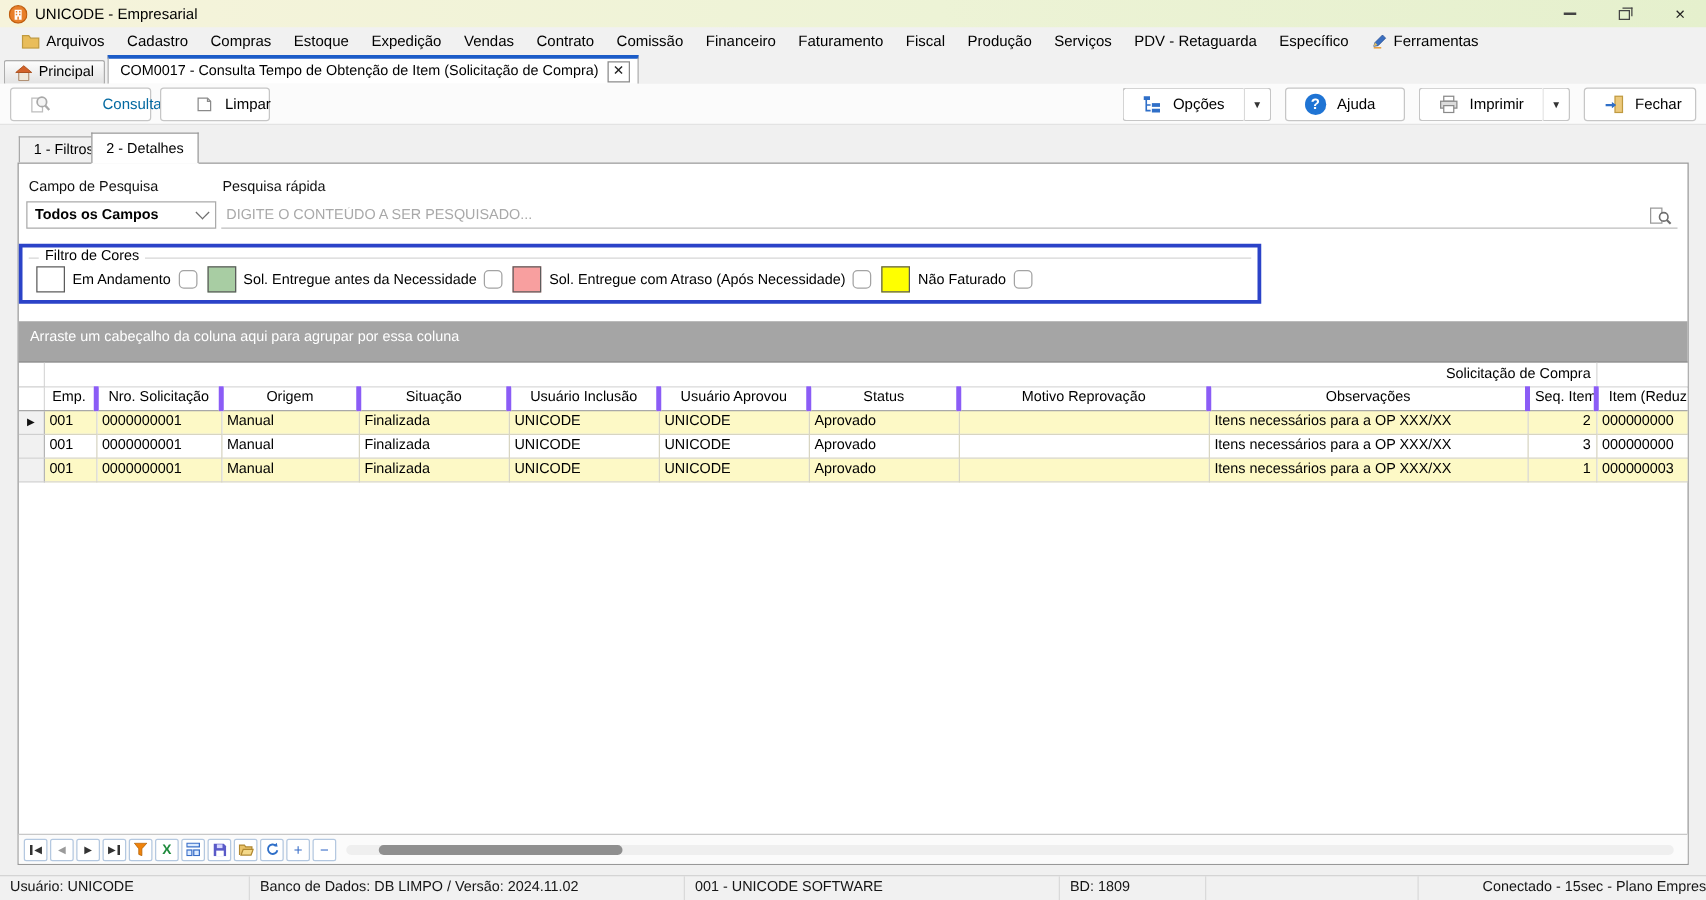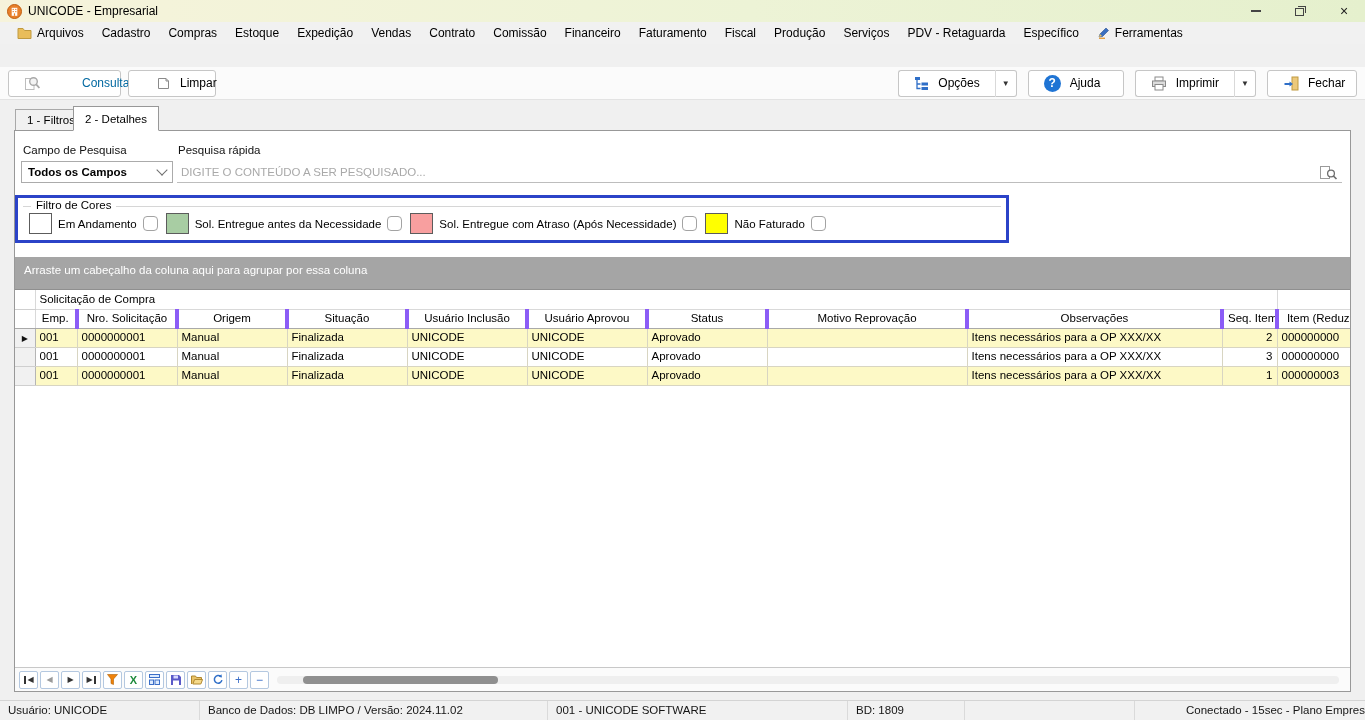--- a/index.html
+++ b/index.html
@@ -56,21 +56,21 @@
   .fitem{display:flex;align-items:center;margin-right:8px;}
   .swatch{width:23px;height:21px;border:1px solid #5c5c5c;box-sizing:border-box;margin-right:6px;flex:none;}
   .fcheck{width:15px;height:15px;border:1px solid #a3a3a3;border-radius:4px;background:#fff;box-sizing:border-box;margin-left:6px;flex:none;}
   .fitem-label{white-space:nowrap;}
   
   .groupband{position:absolute;left:0;top:126px;width:1335px;height:33px;background:#a5a5a5;color:#fff;font-size:11.5px;padding:7px 0 0 9px;box-sizing:border-box;border-bottom:1px solid #8f8f8f;}
   .tablewrap{position:absolute;left:0;top:159px;width:1335px;height:97px;overflow:hidden;}
   table.grid{border-collapse:collapse;table-layout:fixed;width:1347px;}
   table.grid td, table.grid th{height:19px;line-height:17px;padding:0 4px;font-size:11.5px;font-weight:normal;overflow:hidden;white-space:nowrap;box-sizing:border-box;}
   th.hcell{border-right:4px solid #8b5cf6;border-bottom:1px solid #a9a9a9;background:#fff;}
-  td.band-cell{text-align:left;border-bottom:1px solid #d9d9d9;border-right:1px solid #d9d9d9;background:#fff;}
+  td.band-cell{text-align:right;border-bottom:1px solid #d9d9d9;border-right:1px solid #d9d9d9;background:#fff;}
   td.band-cell2{border-bottom:1px solid #d9d9d9;background:#fff;}
   td.ind{background:#f1f1f1;border-right:1px solid #b5b5b5;border-bottom:1px solid #cfcfcf;text-align:center;padding:0;}
   td.ind .rowarrow{font-size:8px;color:#111;}
   td.dcell{border-right:1px solid #d8d5c2;border-bottom:1px solid #d8d5c2;}
   tr.rowy td.dcell{background:var(--rowy,#fdf9c6);}
   tr.roww td.dcell{background:#fff;}
   td.num{text-align:right;}
   
   .navbar{position:absolute;left:0;bottom:0;width:1335px;height:24px;border-top:1px solid #c8c8c8;background:#fbfbfb;display:flex;align-items:center;padding-left:4px;box-sizing:border-box;}
   .navbtn{width:19px;height:18px;border:1px solid #b4c8e0;border-radius:2px;background:#fff;margin-right:2px;display:inline-flex;align-items:center;justify-content:center;box-sizing:border-box;}
@@ -174,20 +174,35 @@
               <path d="M2 11l1-3 6-6 2.5 2.5-6 6z" fill="#3a6fc0" stroke="#2a4f90" stroke-width="0.6"></path>
               <path d="M2 11l3-1-2-2z" fill="#e8c060"></path>
               <rect x="2" y="11.6" width="6" height="1.4" fill="#e8a040"></rect>
             </svg>
           </span>
           <span>Ferramentas</span>
         </span>
       </span>
   </div>
 
+  <div class="tabbar">
+    <div class="tab-home">
+      <span>
+        <svg width="14" height="13" viewBox="0 0 14 13">
+            <path d="M3 6h8v6.5H3z" fill="#efe9dc" stroke="#a98566" stroke-width="0.8"></path>
+            <path d="M7 0.6L13.4 6H0.6z" fill="#d2622a" stroke="#a84e1a" stroke-width="0.7"></path>
+          </svg>
+      </span>
+      <span>Principal</span>
+    </div>
+    <div class="tab-active">
+      <span>COM0017 - Consulta Tempo de Obtenção de Item (Solicitação de Compra)</span>
+      <span class="tab-close">✕</span>
+    </div>
+  </div>
 
   <div class="toolbar">
     <div class="btn disabled" style="width:113px;">
       <span>
         <svg width="17" height="16" viewBox="0 0 17 16">
             <rect x="1.5" y="3.5" width="8.5" height="11" fill="#fff" stroke="#bdbdbd"></rect>
             <circle cx="9.5" cy="6.5" r="3.8" fill="#f4f4f4" stroke="#a9a9a9" stroke-width="1.4"></circle>
             <line x1="12.2" y1="9.4" x2="15.4" y2="13" stroke="#a9a9a9" stroke-width="1.8"></line>
           </svg>
       </span>

